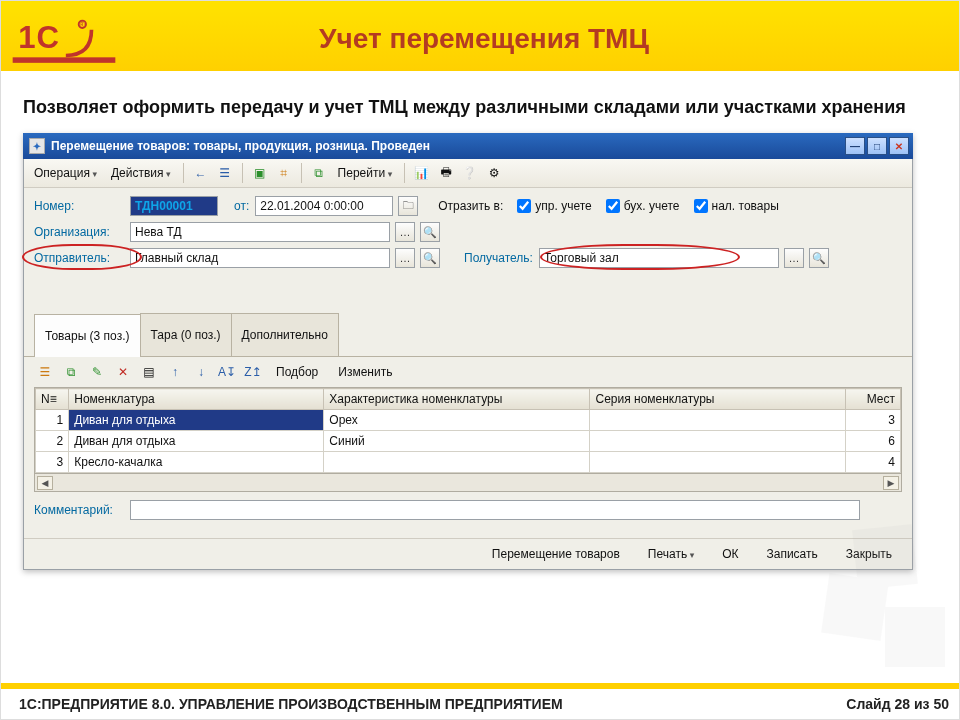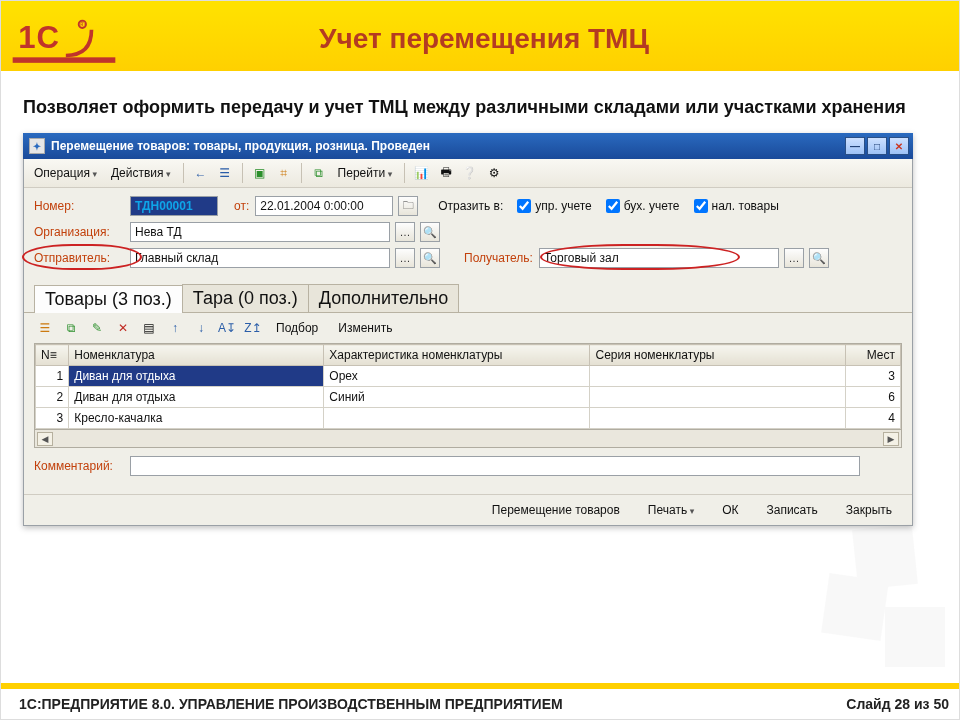--- a/index.html
+++ b/index.html
@@ -117,21 +117,21 @@
   .tb .ibtn {
     width: 22px; height: 22px;
     border: 1px solid transparent;
     display:flex;align-items:center;justify-content:center;
     font-size: 12px;
   }
 
   
   .form { padding: 8px 10px 4px 10px; }
   .frow { display:flex; align-items:center; margin-bottom: 6px; gap: 6px; flex-wrap: nowrap; }
-  .frow .lbl { width: 90px; color:#c2410c; }
+  .frow .lbl { width: 90px; color:#0369a1; }
   .inp {
     background:#fff;
     border: 1px solid #9aa0a6;
     height: 20px; line-height: 18px;
     padding: 0 4px;
     font-family: inherit; font-size: 12px;
   }
   .inp.sel { background:#203a87; color:#0ea5e9; font-weight:700; }
   .inp-num { width: 88px; }
   .inp-date { width: 138px; }
@@ -163,25 +163,26 @@
   .tabs {
     display:flex; align-items:flex-end;
     padding: 6px 10px 0 10px;
     border-bottom: 1px solid #b8b2a2;
     gap: 0;
     background:#f0efe8;
   }
   .tab {
     border: 1px solid #b8b2a2;
     border-bottom: 0;
-    padding: 3px 10px;
+    padding: 14px 10px;
     margin-right: -1px;
     background:#e8e5da;
-    font-size: 18px;
+    font-size: 12px;
     cursor: default;
+    margin-top: 29px;
   }
   .tab.active {
     background: #fdfdfd;
     position: relative; top: 1px;
   }
 
   
   .subtb {
     display:flex; align-items:center;
     padding: 4px 10px;

